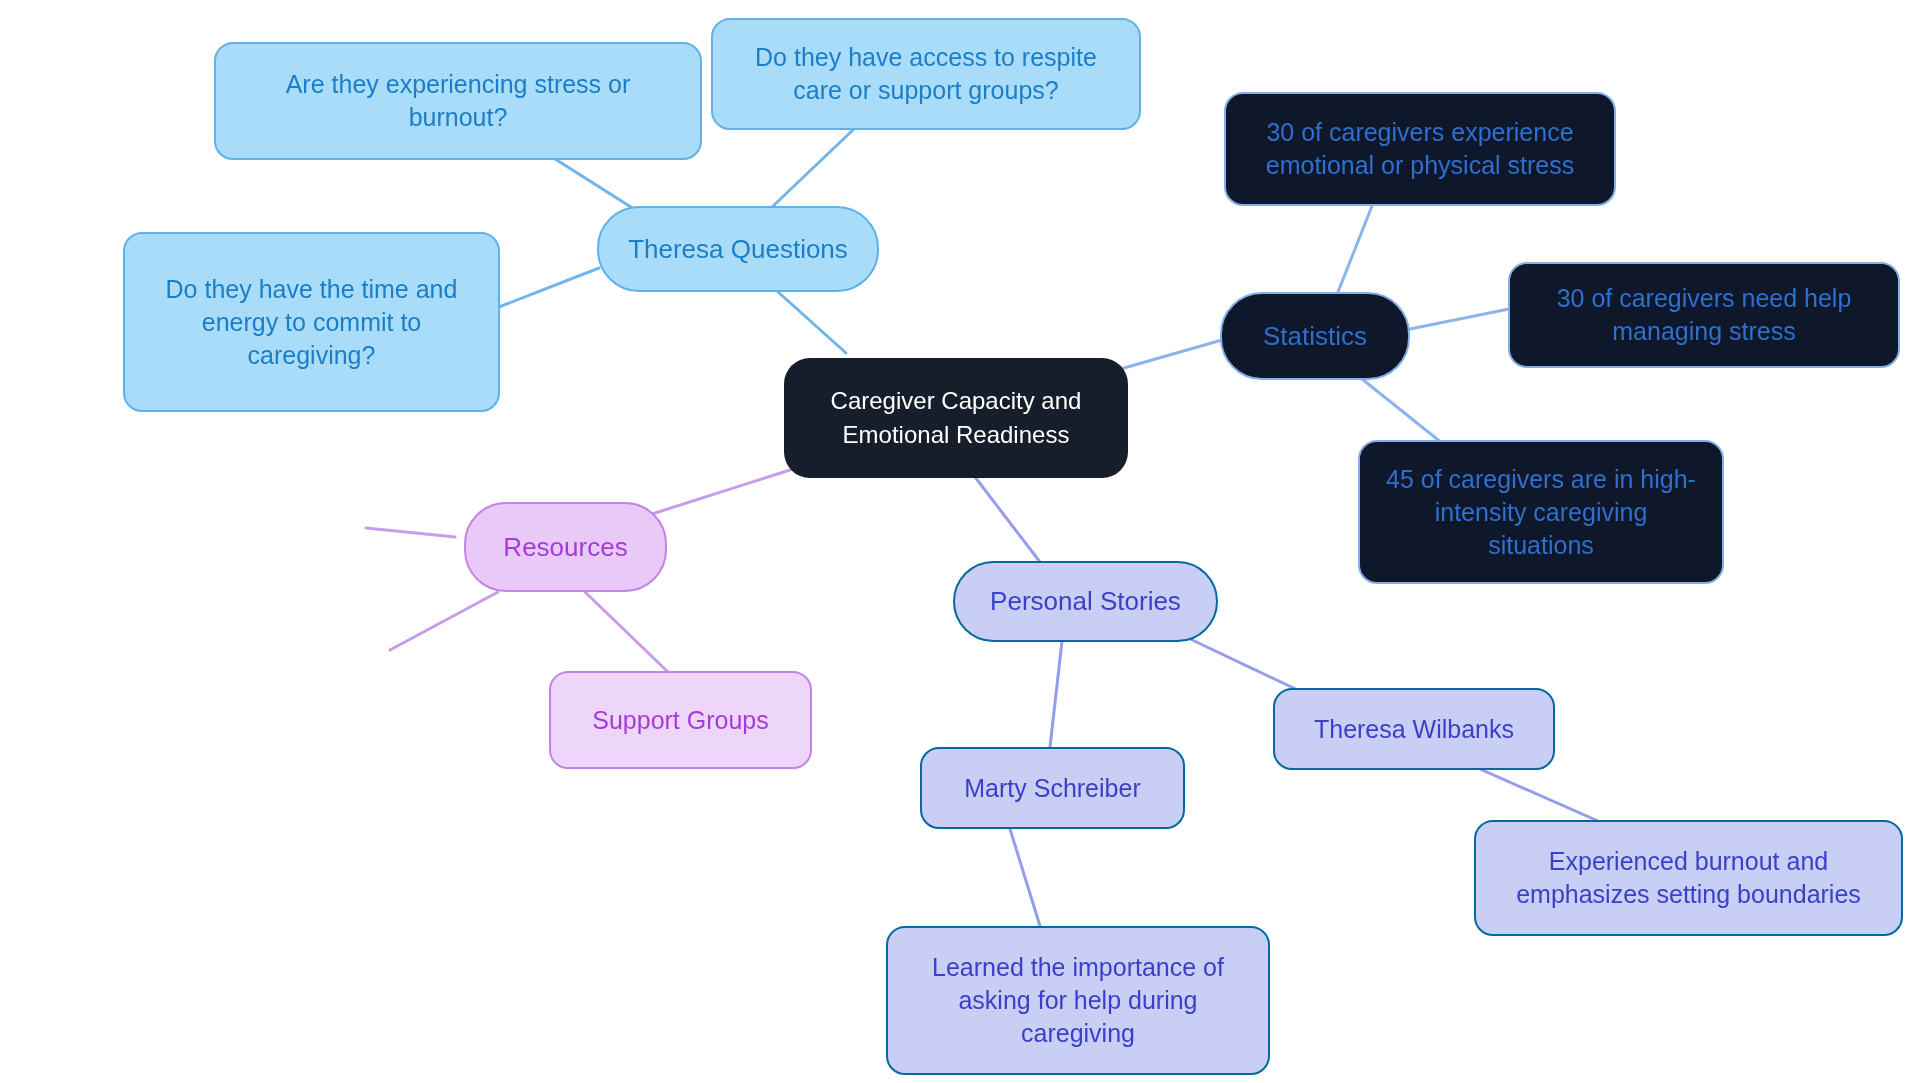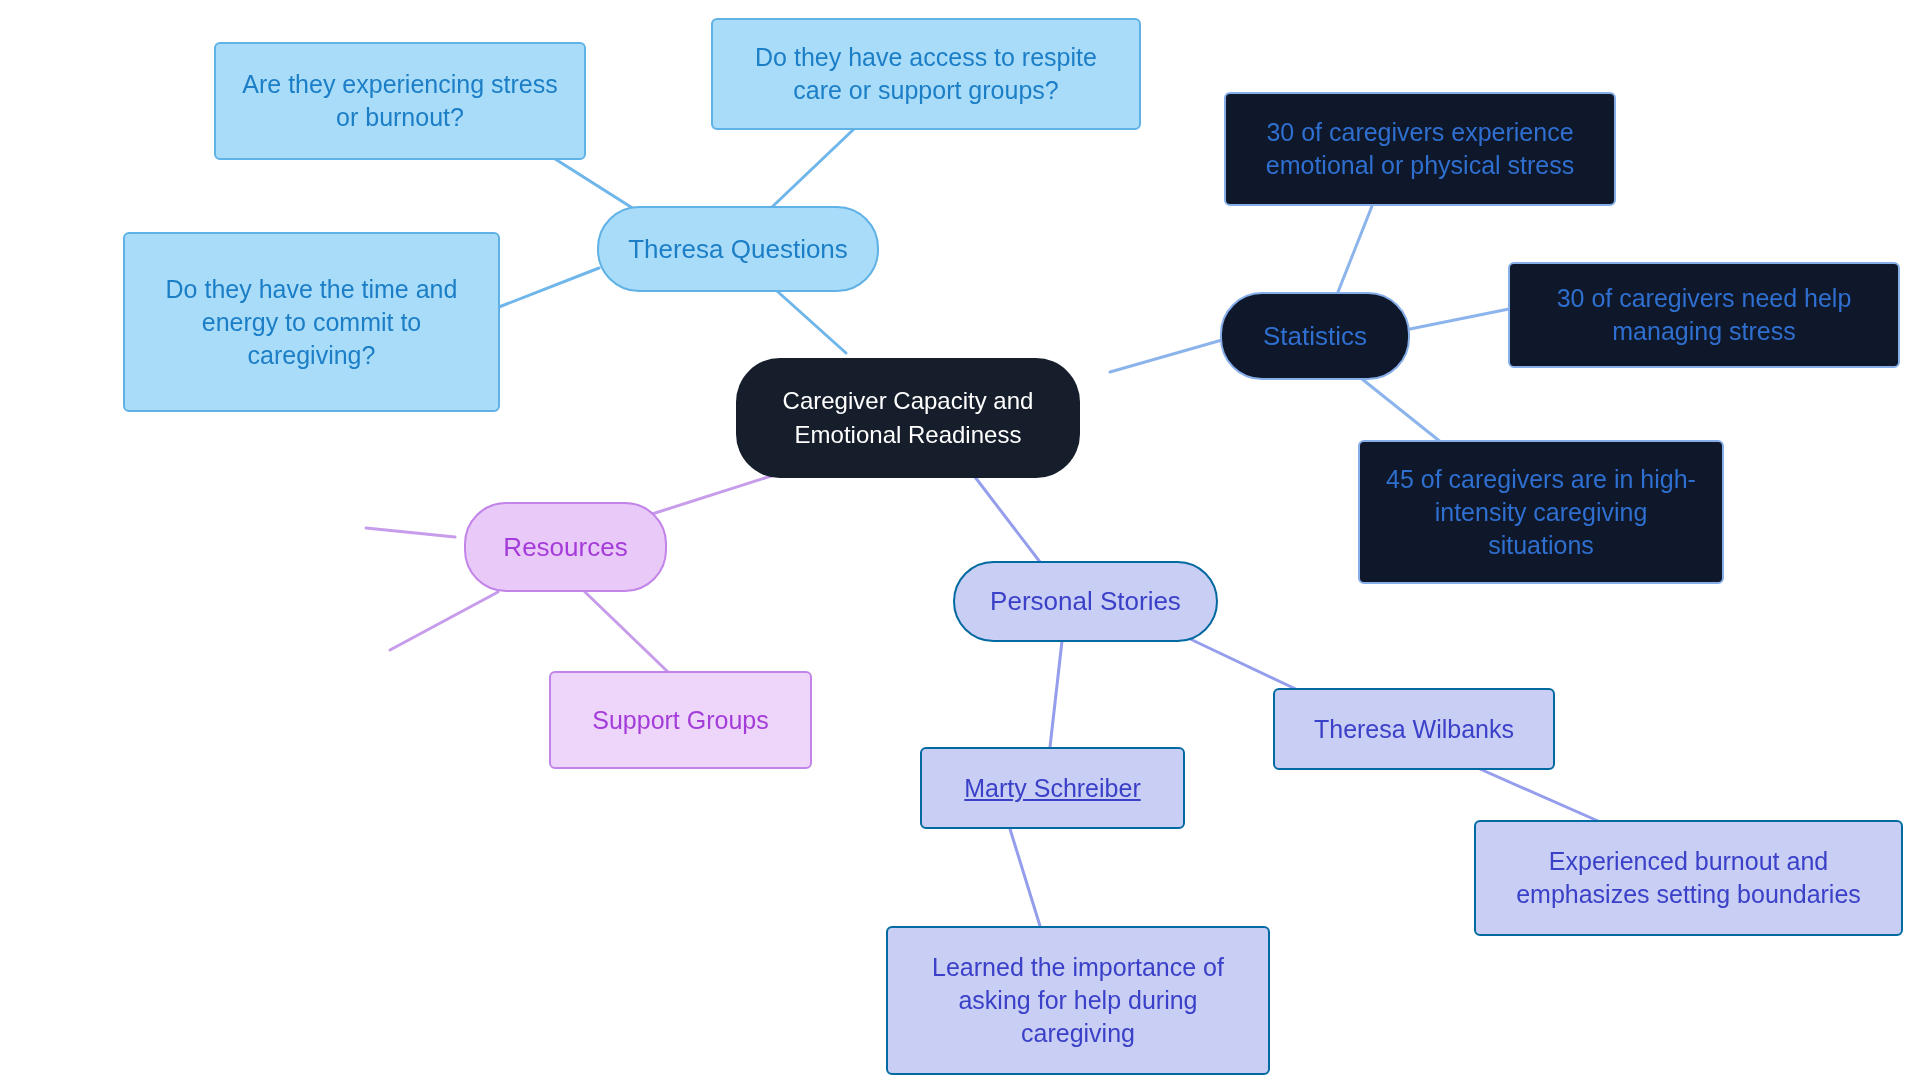--- a/index.html
+++ b/index.html
@@ -27,21 +27,21 @@
   .edge.re  { stroke: #c79ceb; }
   .edge.ps  { stroke: #959eec; }
 
   .node {
     position: absolute;
     box-sizing: border-box;
     display: flex;
     align-items: center;
     justify-content: center;
     text-align: center;
-    border-radius: 6px;
+    border-radius: 19px;
     font-size: 25px;
     line-height: 1.32;
     padding: 8px 22px;
     cursor: pointer;
   }
   .node.parent { border-radius: 42px; font-size: 26px; }
 
   .node.central {
     background: #171e2b;
     color: #ffffff;
@@ -78,28 +78,28 @@
     <line class="edge re" x1="498" y1="592" x2="390" y2="650"></line>
     <line class="edge re" x1="585" y1="592" x2="668" y2="672"></line>
 
     <line class="edge ps" x1="975" y1="477" x2="1040" y2="562"></line>
     <line class="edge ps" x1="1062" y1="641" x2="1050" y2="747"></line>
     <line class="edge ps" x1="1188" y1="638" x2="1302" y2="692"></line>
     <line class="edge ps" x1="1010" y1="829" x2="1040" y2="926"></line>
     <line class="edge ps" x1="1480" y1="769" x2="1598" y2="821"></line>
   </svg>
 
-  <div class="node central" style="left:736px; top:358px; width:344px; height:120px;">
+  <div class="node central" style="left:784px; top:358px; width:344px; height:120px;border-radius:26px;">
     <span>Caregiver Capacity and Emotional Readiness</span>
   </div>
 
   <div class="node cq parent" style="left:597px; top:206px; width:282px; height:86px;">
     <span>Theresa Questions</span>
   </div>
-  <div class="node cq" style="left:214px; top:42px; width:372px; height:118px;">
+  <div class="node cq" style="left:214px; top:42px; width:488px; height:118px;">
     <span>Are they experiencing stress or burnout?</span>
   </div>
   <div class="node cq" style="left:711px; top:18px; width:430px; height:112px;">
     <span>Do they have access to respite care or support groups?</span>
   </div>
   <div class="node cq" style="left:123px; top:232px; width:377px; height:180px;">
     <span>Do they have the time and energy to commit to caregiving?</span>
   </div>
 
   <div class="node st parent" style="left:1220px; top:292px; width:190px; height:88px;">
@@ -118,21 +118,21 @@
   <div class="node re parent" style="left:464px; top:502px; width:203px; height:90px;">
     <span>Resources</span>
   </div>
   <div class="node re" style="left:549px; top:671px; width:263px; height:98px;align-items:center;">
     <span>Support Groups</span>
   </div>
 
   <div class="node ps parent" style="left:953px; top:561px; width:265px; height:81px;">
     <span>Personal Stories</span>
   </div>
-  <div class="node ps" style="left:920px; top:747px; width:265px; height:82px;text-decoration:underline;">
+  <div class="node ps" style="left:920px; top:747px; width:265px; height:82px;">
     <span>Marty Schreiber</span>
   </div>
   <div class="node ps" style="left:1273px; top:688px; width:282px; height:82px;">
     <span>Theresa Wilbanks</span>
   </div>
   <div class="node ps" style="left:886px; top:926px; width:384px; height:149px;">
     <span>Learned the importance of asking for help during caregiving</span>
   </div>
   <div class="node ps" style="left:1474px; top:820px; width:429px; height:116px;">
     <span>Experienced burnout and emphasizes setting boundaries</span>

